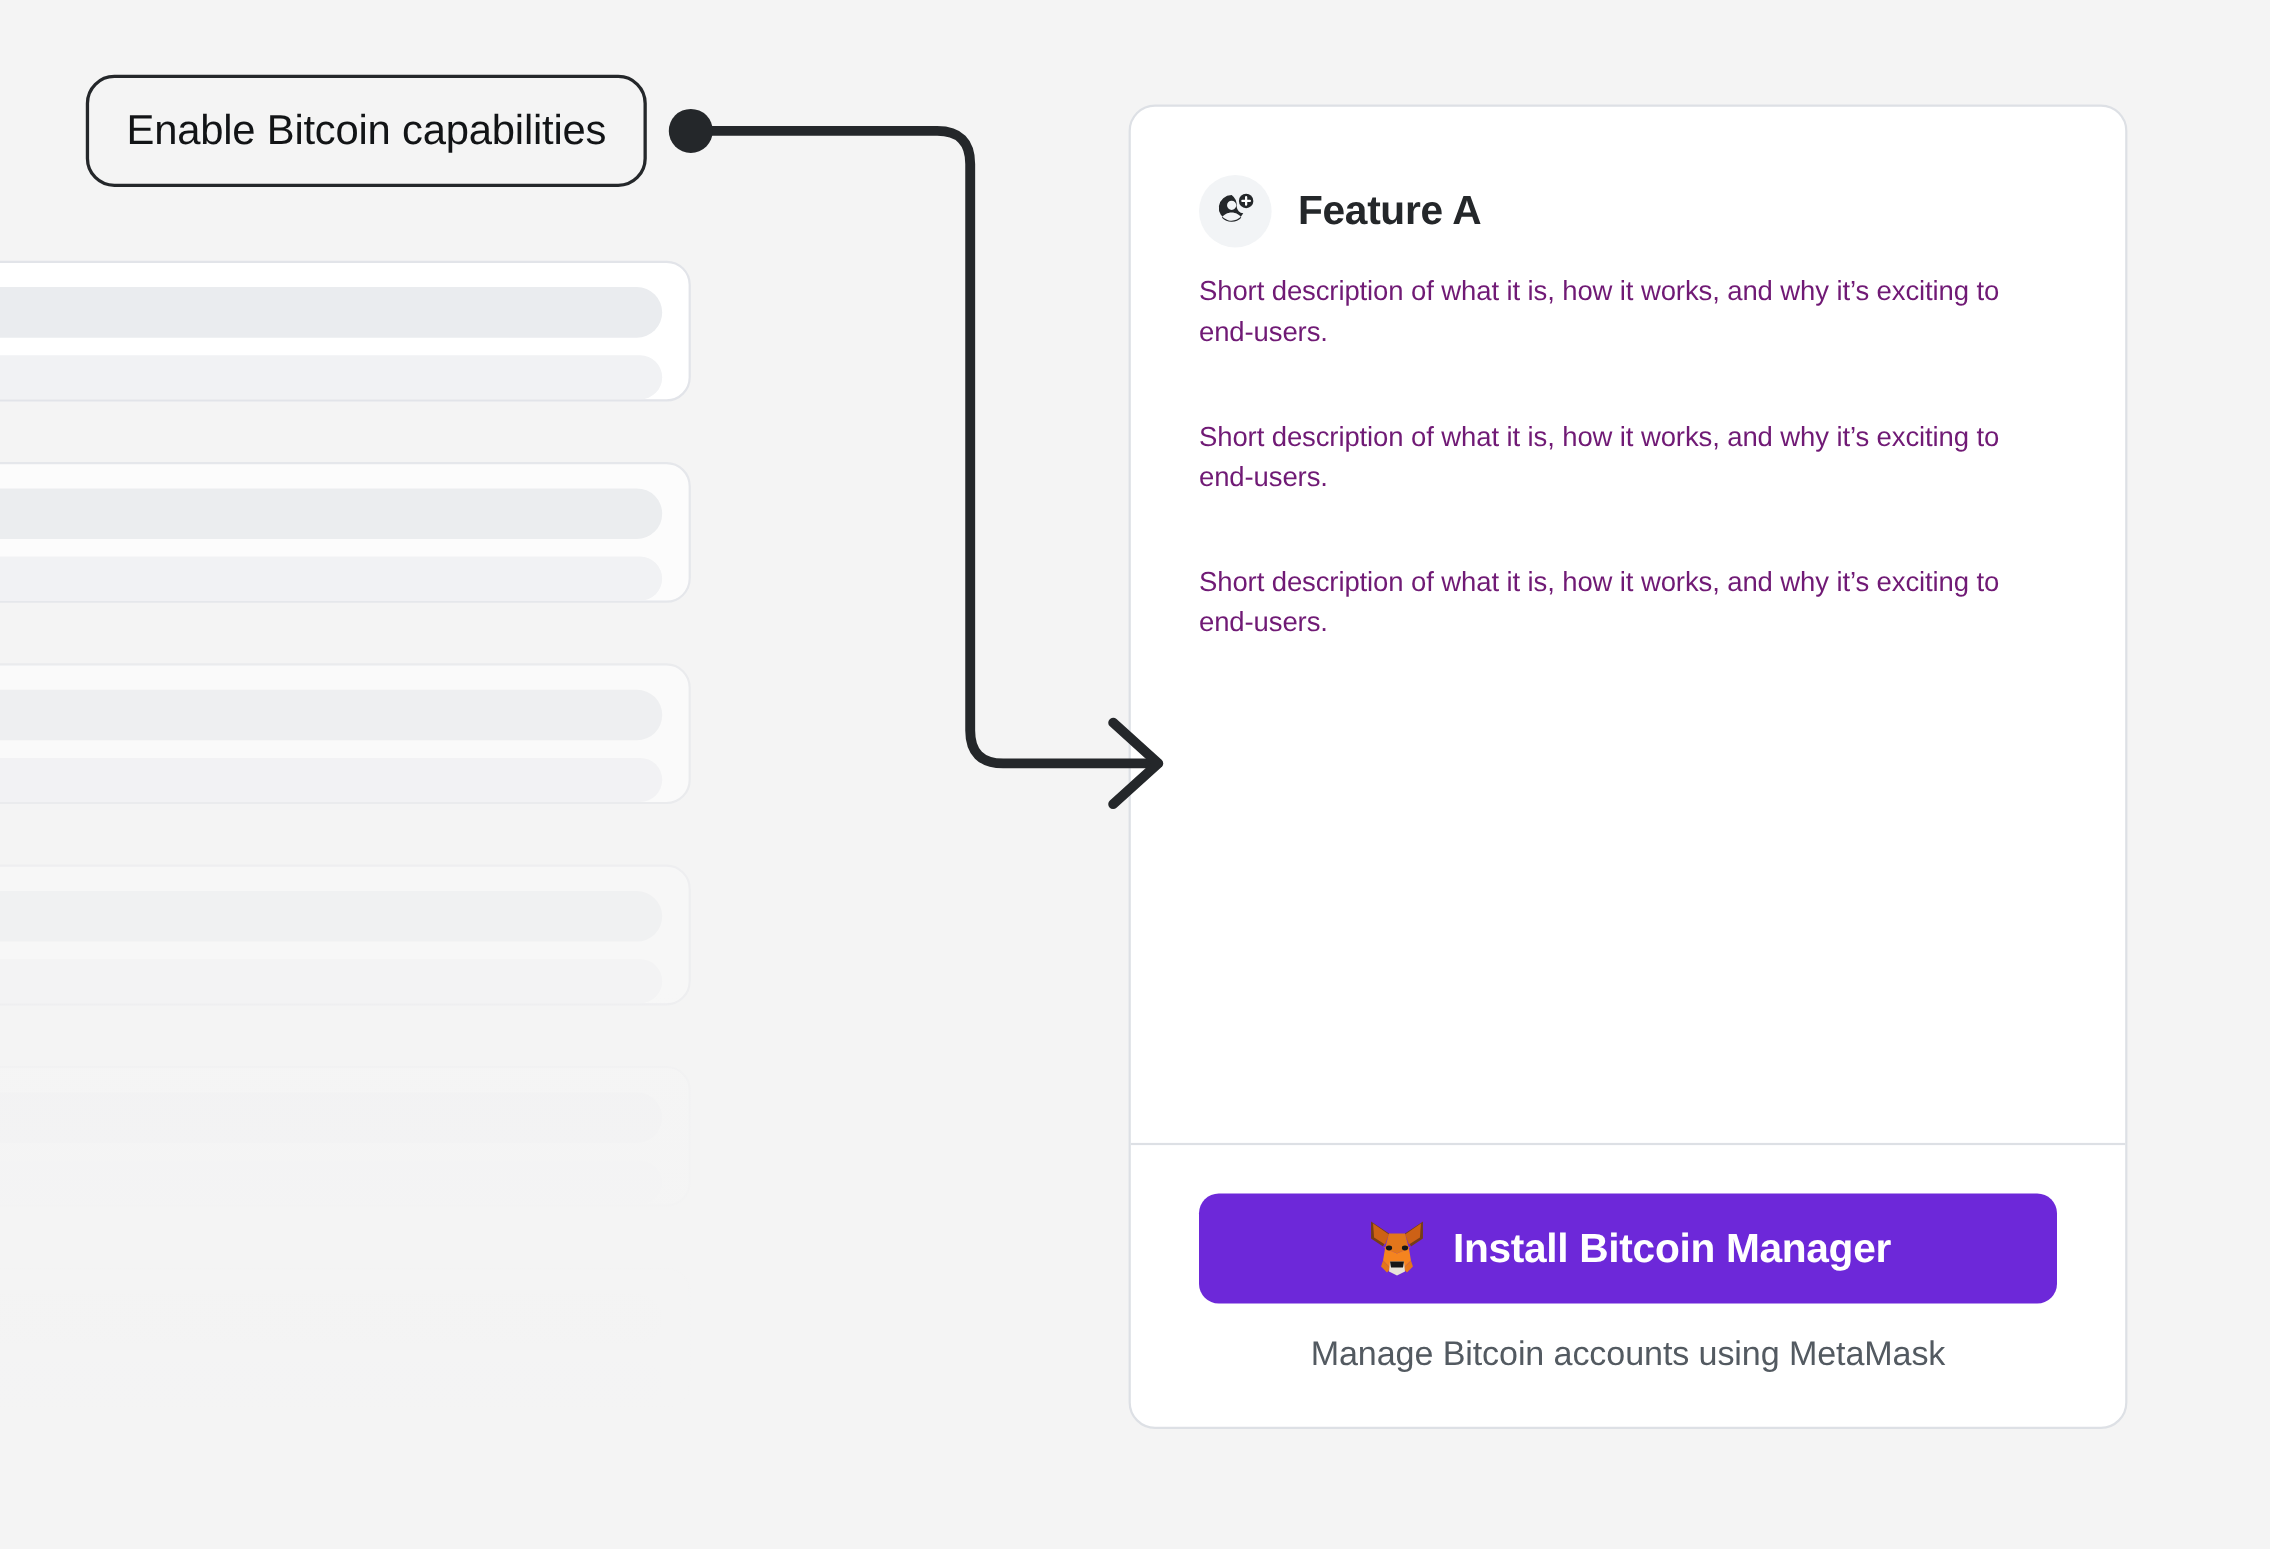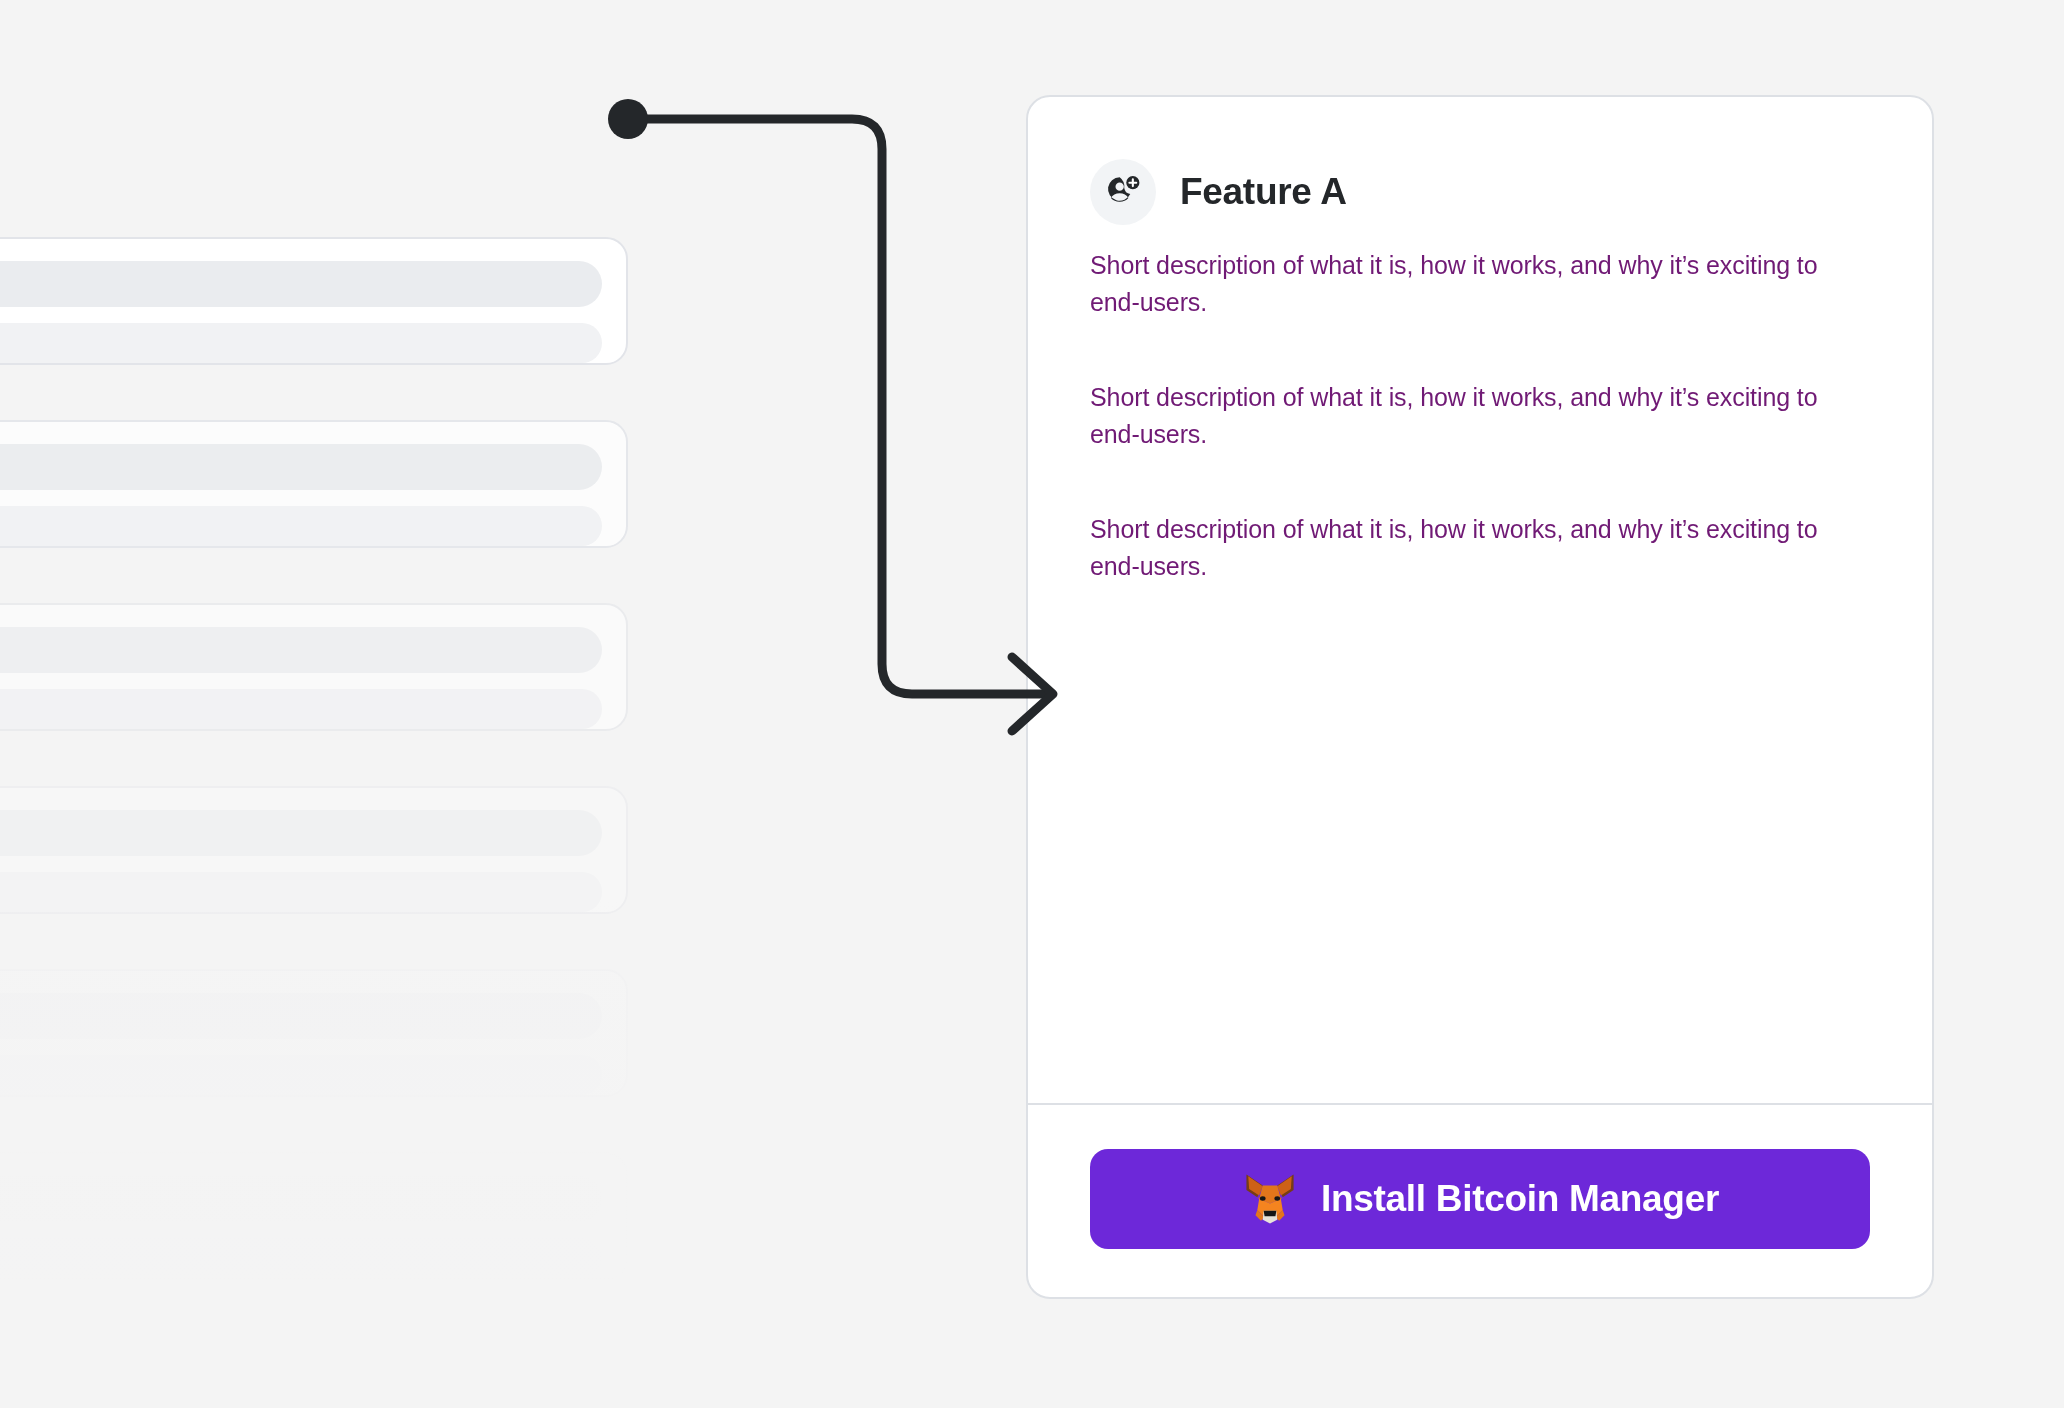--- a/index.html
+++ b/index.html
@@ -225,20 +225,23 @@
       <div class="skeleton-bar big"></div>
       <div class="skeleton-bar small"></div>
     </div>
     <div class="skeleton-card o6">
       <div class="skeleton-bar big"></div>
       <div class="skeleton-bar small"></div>
     </div>
   </div>
   <div class="skeleton-fade"></div>
 
+  <div class="callout-pill">
+    <span class="callout-pill-label">Enable Bitcoin capabilities</span>
+  </div>
 
   <svg class="connector-svg" viewBox="0 0 2064 1408" width="2064" height="1408">
     <path d="M 628 119 L 852 119 Q 882 119 882 149 L 882 664 Q 882 694 912 694 L 1048 694" fill="none" stroke="#24272A" stroke-width="9" stroke-linecap="round" stroke-linejoin="round"></path>
     <path d="M 1012 657 L 1053 694 L 1012 731" fill="none" stroke="#24272A" stroke-width="9" stroke-linecap="round" stroke-linejoin="round"></path>
     <circle cx="628" cy="119" r="20" fill="#24272A"></circle>
   </svg>
 
   <div class="feature-card">
 
     <div class="feature-list">
@@ -289,17 +292,18 @@
 
             <path d="M25 45 L39 45 L40 55 L32 59 L24 55 Z" fill="#E8E3D9"></path>
             <path d="M25 45 L39 45 L38 51 L26 51 Z" fill="#161616"></path>
 
             <ellipse cx="24" cy="31.5" rx="3.1" ry="2.4" fill="#161616"></ellipse>
             <ellipse cx="40" cy="31.5" rx="3.1" ry="2.4" fill="#161616"></ellipse>
           </svg>
         </span>
         <span class="install-button-label">Install Bitcoin Manager</span>
       </button>
+      <div class="footer-caption">Manage Bitcoin accounts using MetaMask</div>
     </div>
 
   </div>
 
 </div>
 
 </body></html>

